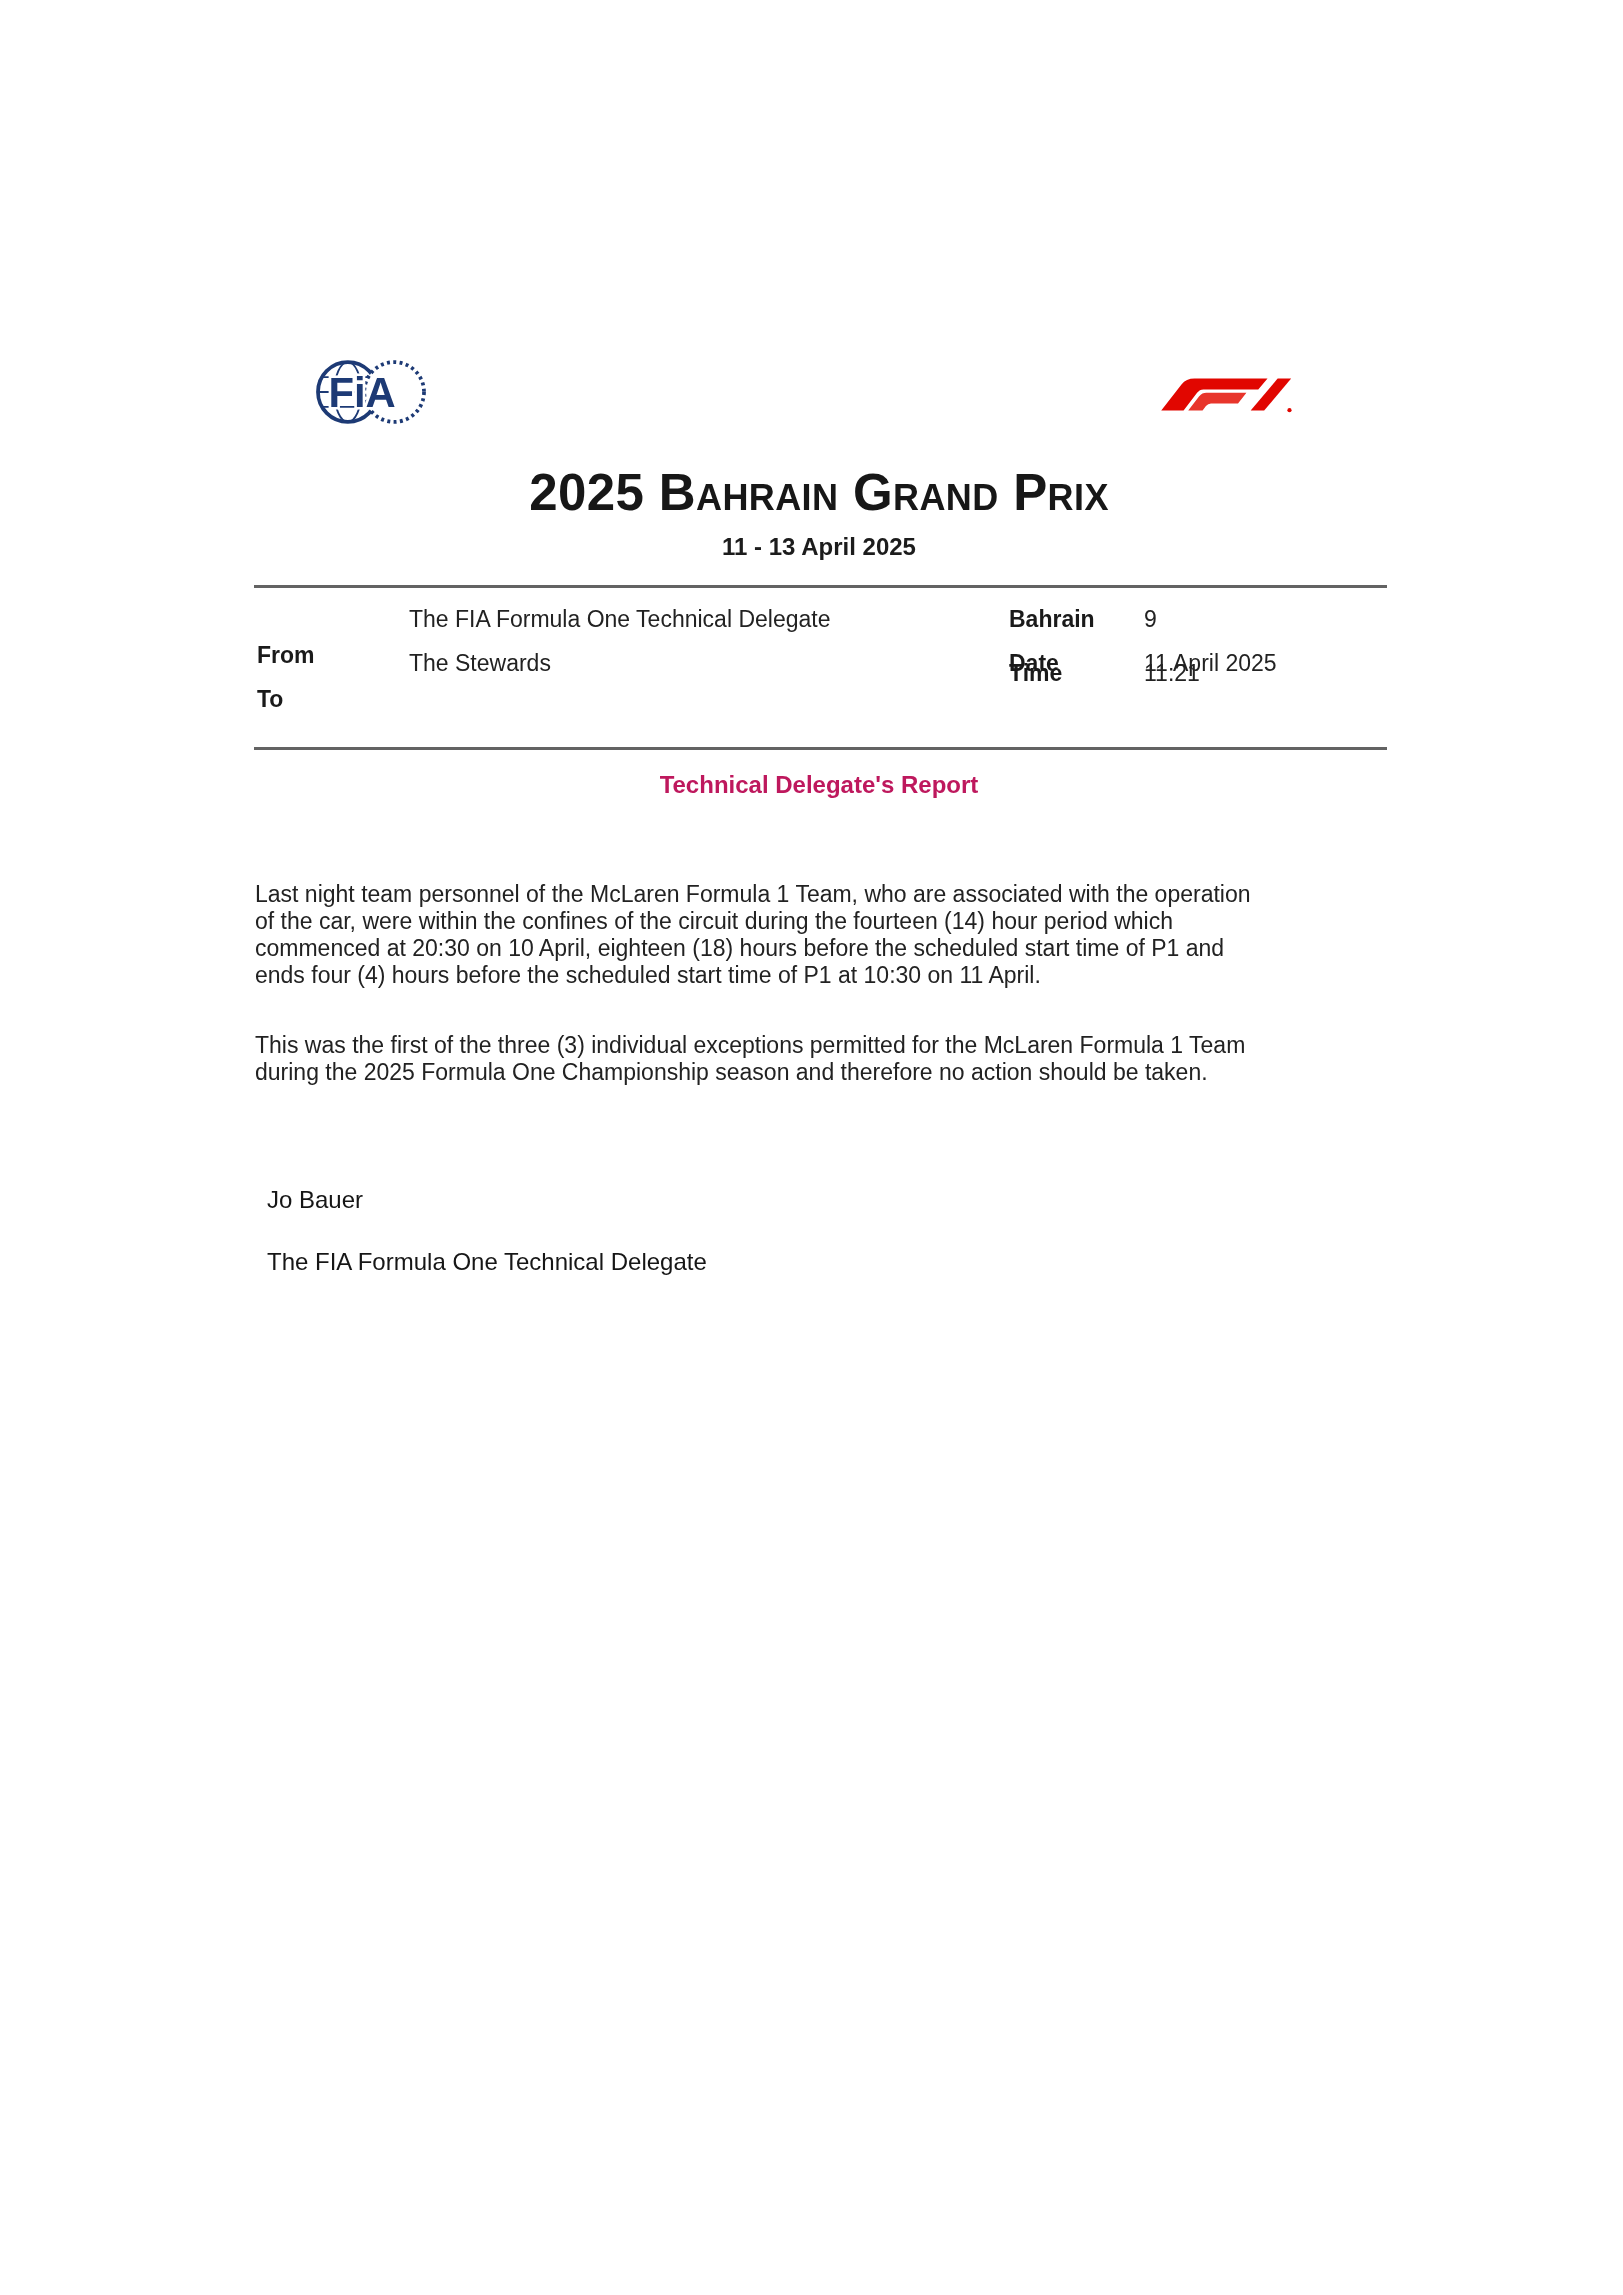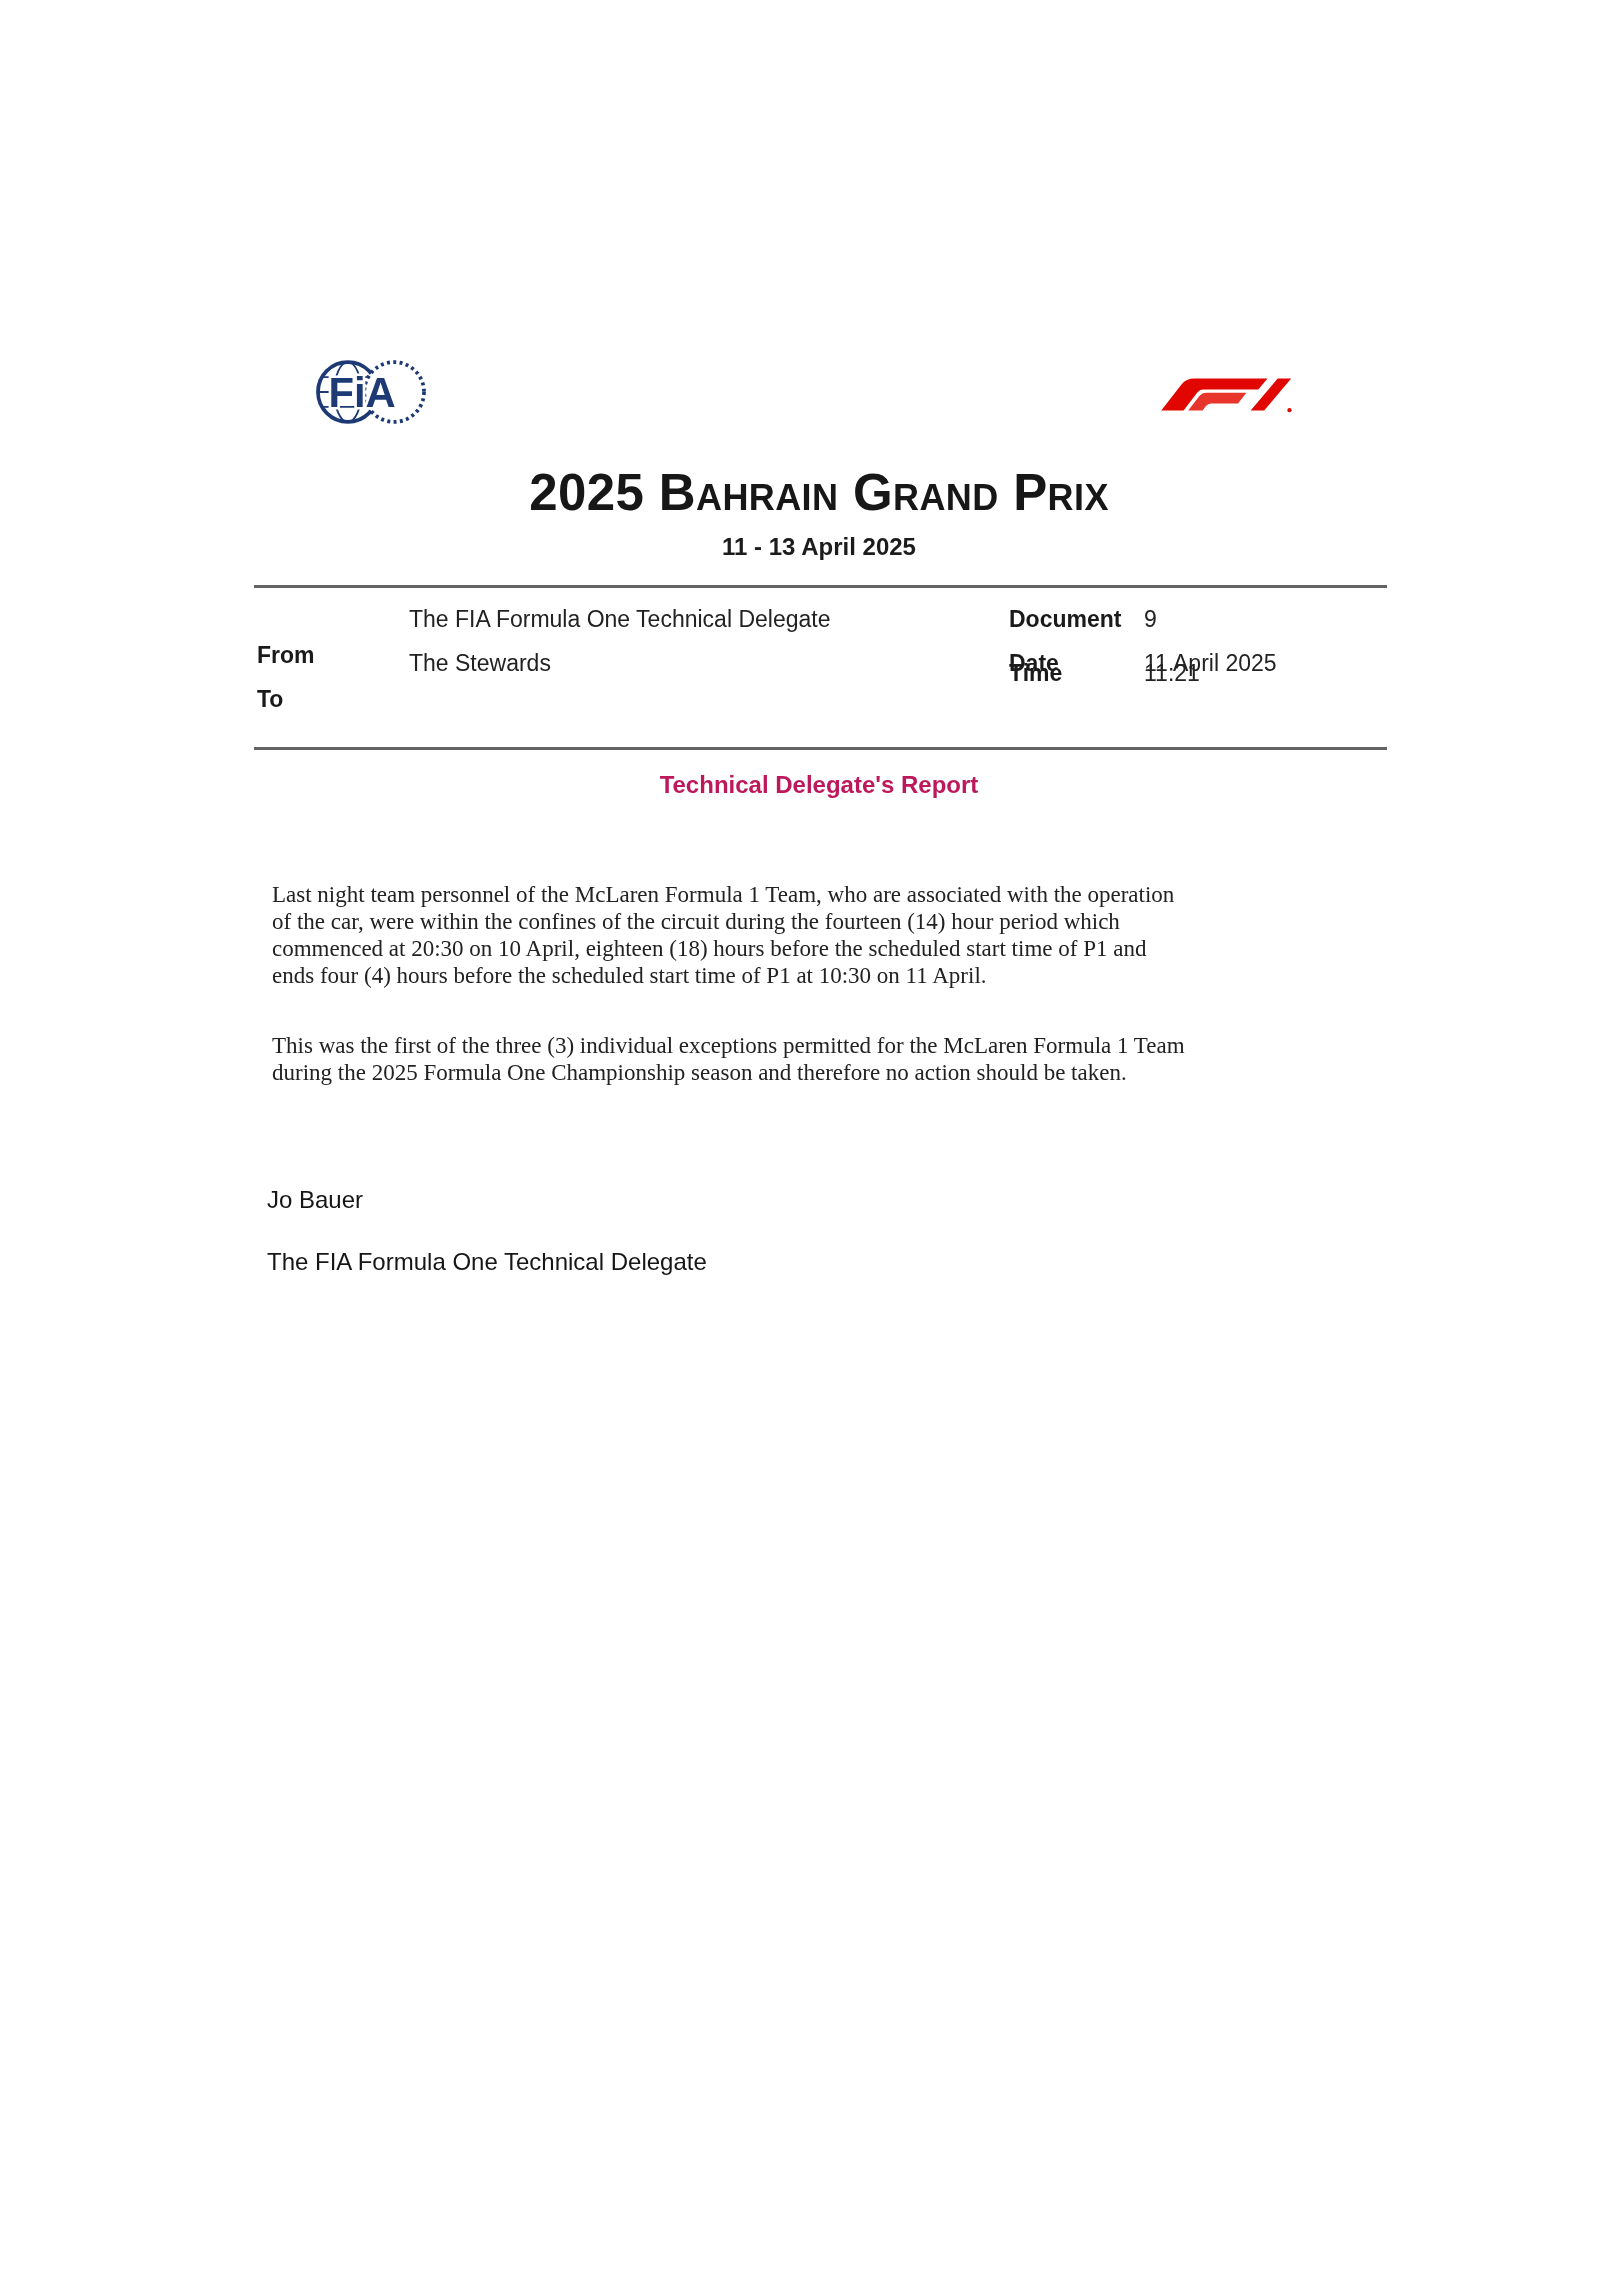--- a/index.html
+++ b/index.html
@@ -38,24 +38,23 @@
   .cell{position:absolute;font-size:23px;white-space:nowrap;color:#222;}
   .lbl{font-weight:bold;color:#1a1a1a;}
   .r1{top:606px;} .r2{top:650px;} .r3{top:660px;}
   .c-lbl-left{left:257px;margin-top:36px;} .c-val-left{left:409px;}
   .c-lbl-right{left:1009px;} .c-val-right{left:1144px;}
   .report-heading{
     position:absolute;left:254px;top:771px;width:1130px;
     text-align:center;font-size:24px;font-weight:bold;color:#be185d;
   }
   .para{
-    position:absolute;left:272px;width:1105px;
+    position:absolute;left:255px;width:1105px;
     font-size:23px;line-height:27px;color:#222;
     white-space:pre-line;
-    font-family:Liberation Serif, serif;
   }
   .para-1{top:881px;}
   .para-2{top:1032px;}
   .sig{position:absolute;left:267px;font-size:24px;font-weight:normal;color:#161616;white-space:nowrap;}
   .sig-name{top:1186px;}
   .sig-title{top:1248px;}
 </style>
 </head>
 <body>
 
@@ -85,21 +84,21 @@
     <div class="event-title">2025 Bahrain Grand Prix</div>
     <div class="event-dates">11 - 13 April 2025</div>
 
     <div class="rule rule-top"></div>
 
     <div class="cell lbl r1 c-lbl-left">From</div>
     <div class="cell r1 c-val-left">The FIA Formula One Technical Delegate</div>
     <div class="cell lbl r2 c-lbl-left">To</div>
     <div class="cell r2 c-val-left">The Stewards</div>
 
-    <div class="cell lbl r1 c-lbl-right">Document</div>
+    <div class="cell lbl r1 c-lbl-right">Bahrain</div>
     <div class="cell r1 c-val-right">9</div>
     <div class="cell lbl r2 c-lbl-right">Date</div>
     <div class="cell r2 c-val-right">11 April 2025</div>
     <div class="cell lbl r3 c-lbl-right">Time</div>
     <div class="cell r3 c-val-right">11:21</div>
 
     <div class="rule rule-bottom"></div>
 
     <div class="report-heading">Technical Delegate's Report</div>
 

